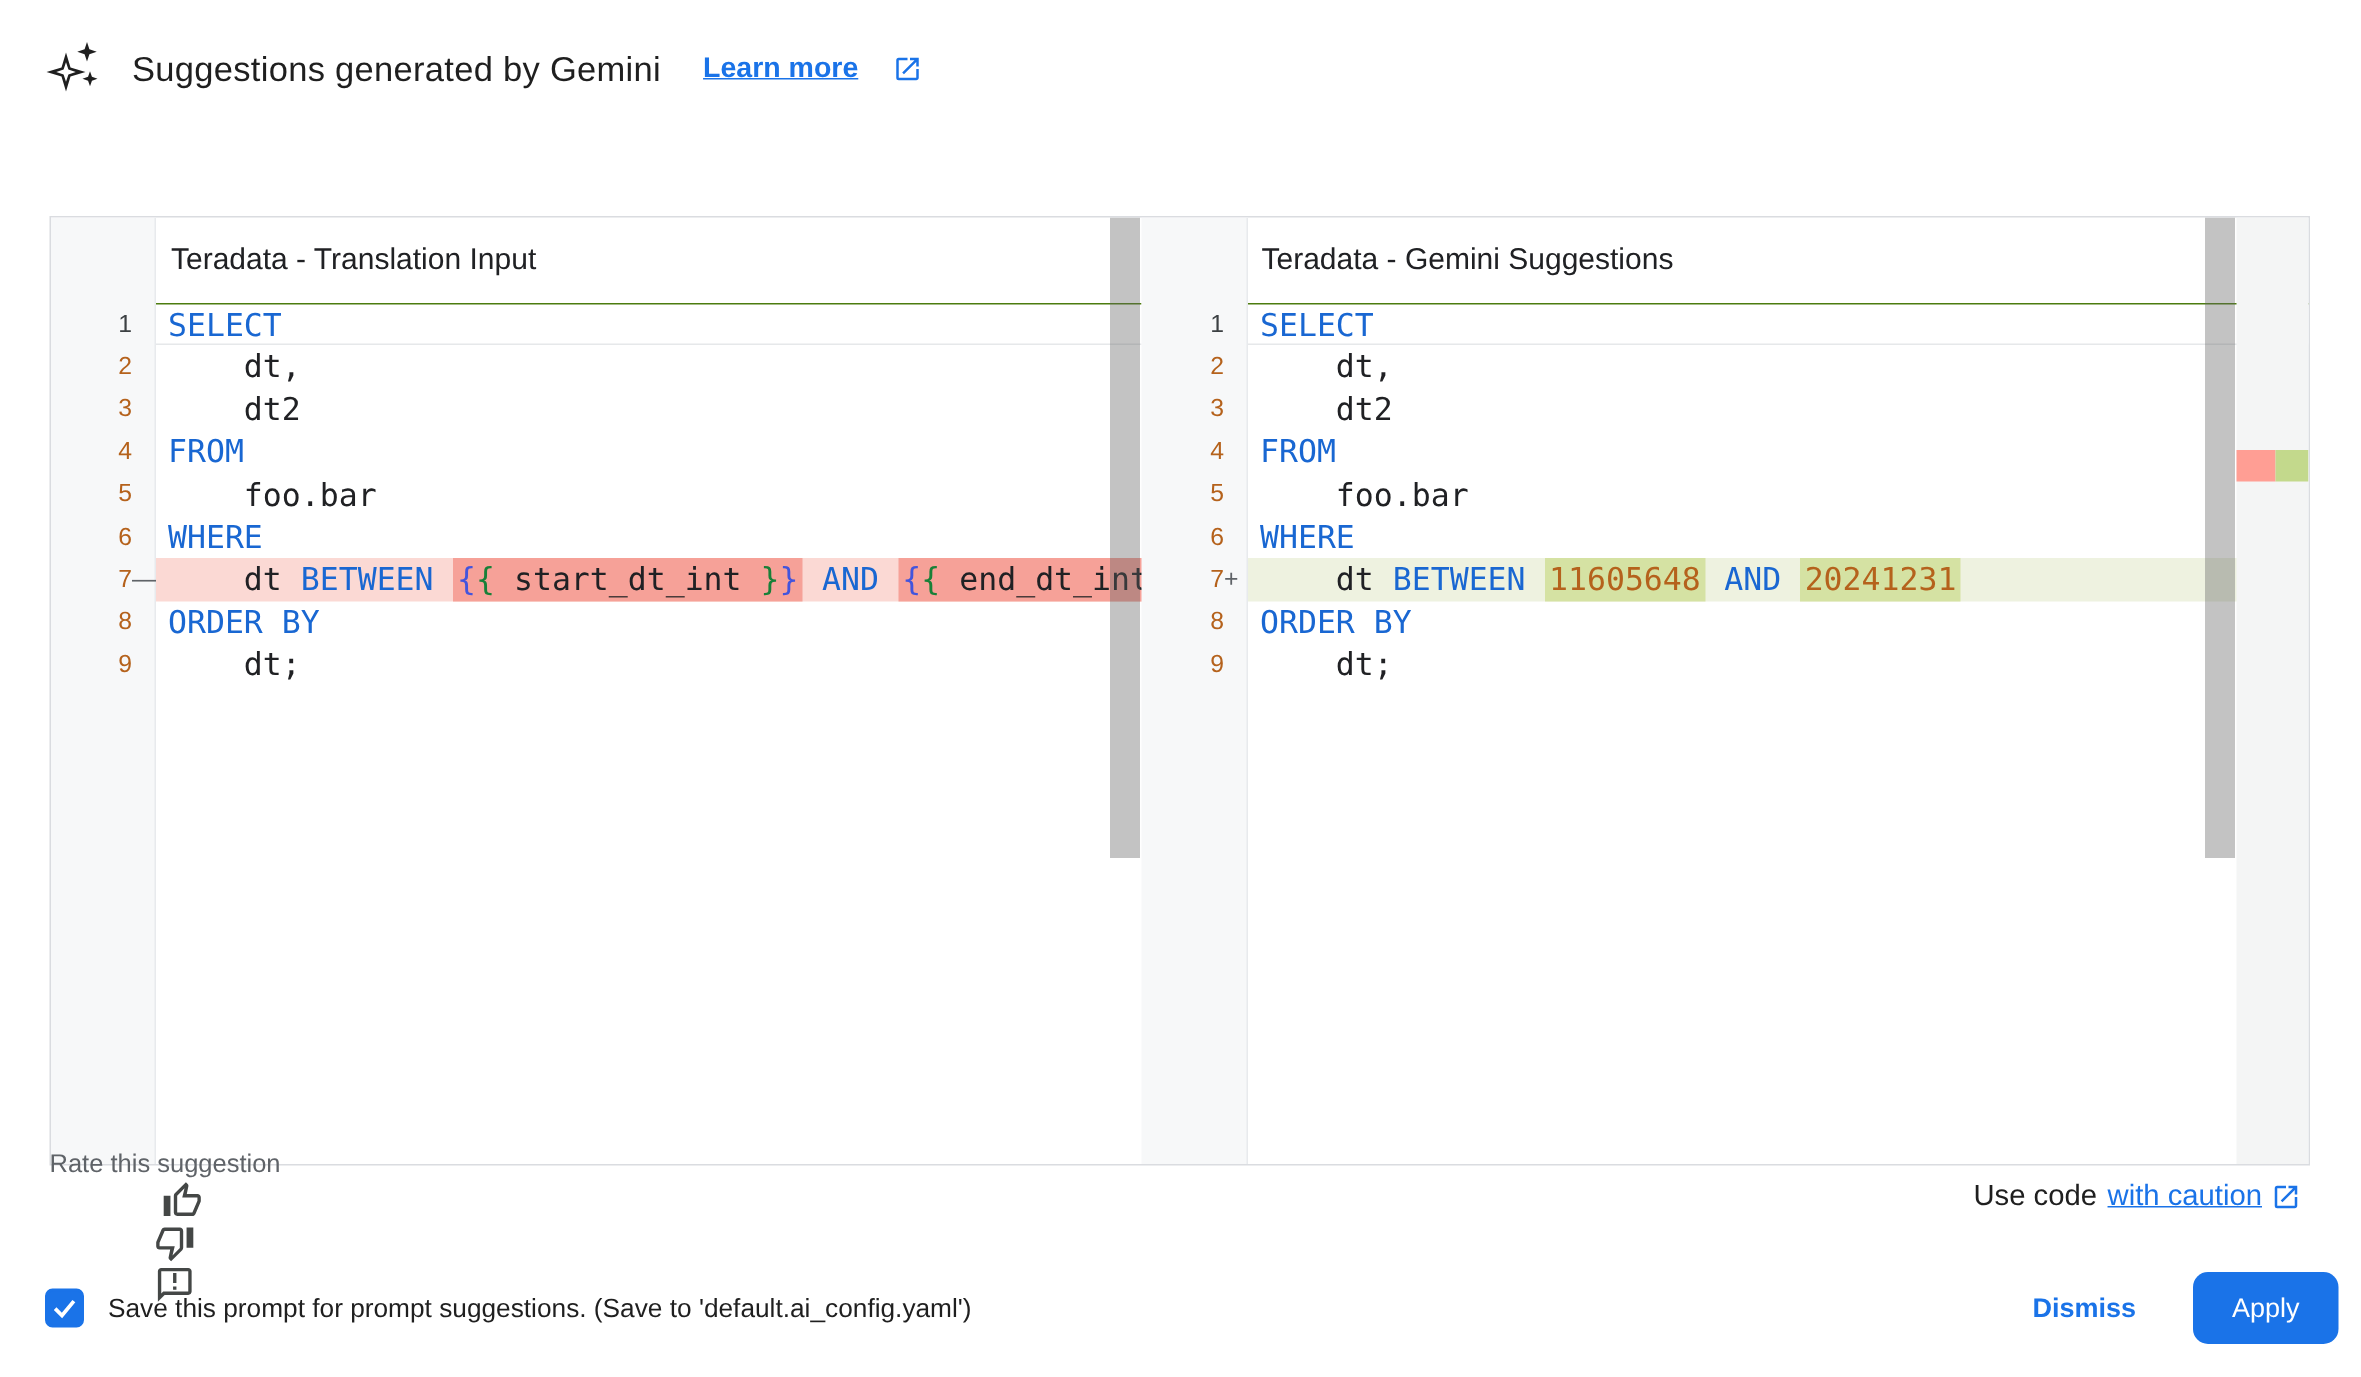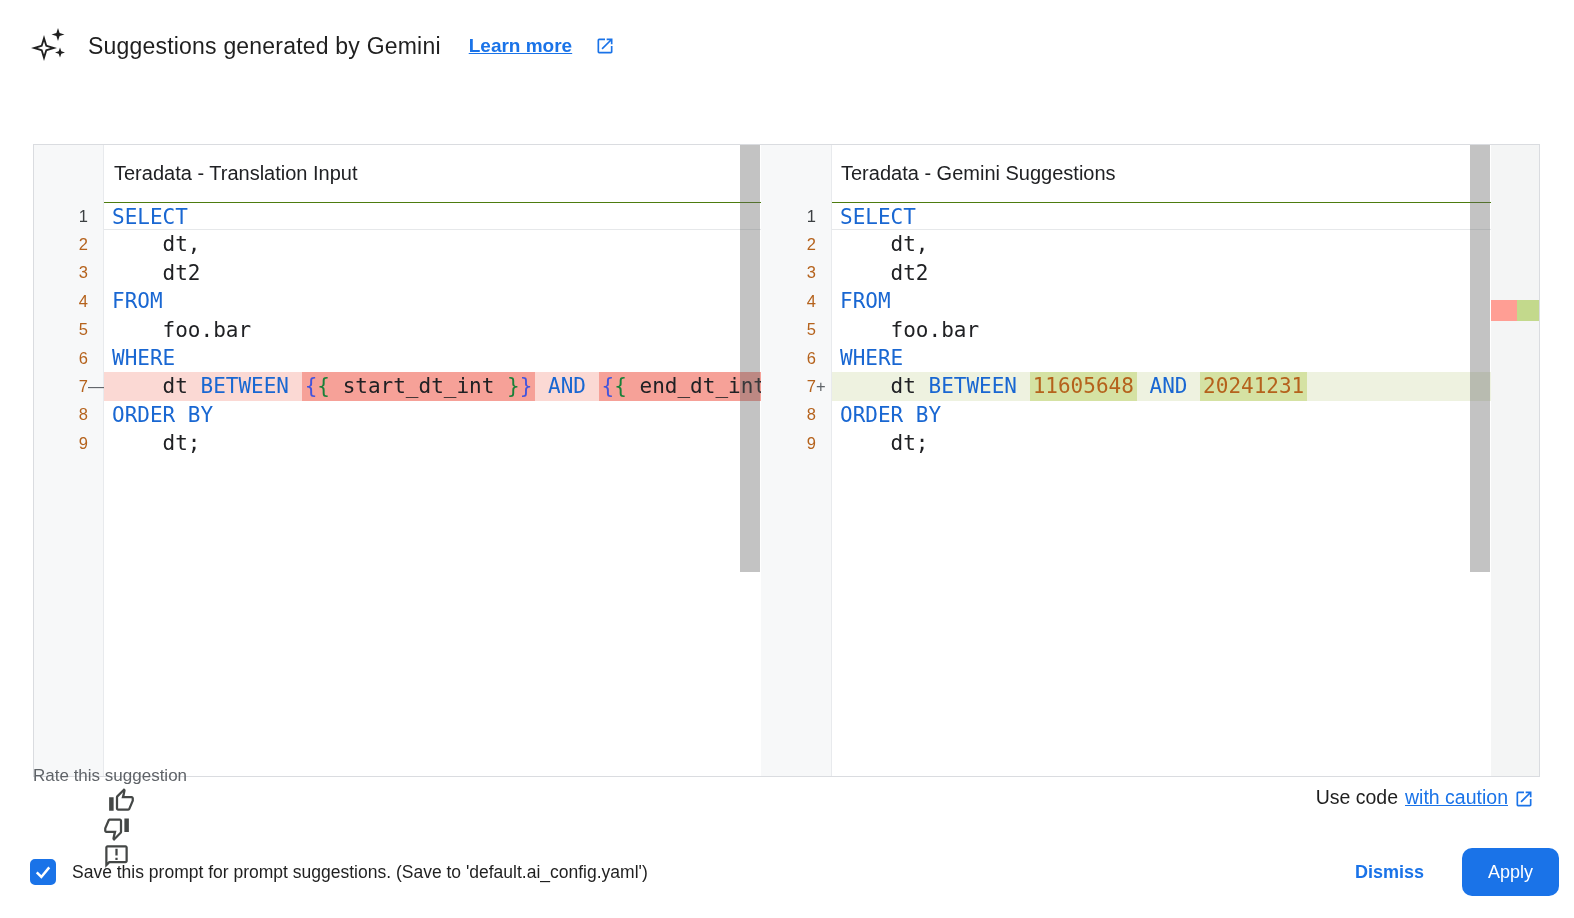--- a/index.html
+++ b/index.html
@@ -48,21 +48,21 @@
   .ruler .mark-add { position:absolute; top:155px; left:26px; width:22px; height:21px; background:#c3d98c; }
 
   
   .rate-row { position:absolute; left:33px; top:766px; display:flex; align-items:center;flex-direction:column; }
   .rate-label { font-size:17px; color:#5f6368; }
   .icon-btn { width:28px; height:28px; margin-left:13px; color:#444746; background:none; border:none; cursor:pointer; display:flex; align-items:center; justify-content:center; }
   .icon-btn:first-of-type { margin-left:22px; }
   .icon-btn svg { width:27px; height:27px; }
 
   .use-code { position:absolute; right:40px; top:770px; display:flex; align-items:center; gap:7px; font-size:19.5px; color:#1f1f1f;margin-top:16px; }
-  .use-code a { color:#1a73e8; text-decoration:underline; cursor:pointer; display:flex; align-items:flex-end; gap:6px; }
+  .use-code a { color:#1a73e8; text-decoration:underline; cursor:pointer; display:flex; align-items:center; gap:6px; }
 
   
   .footer { position:absolute; left:30px; right:15px; top:846px; height:52px; display:flex; align-items:center; }
   .checkbox { width:26px; height:26px; border-radius:5px; border:2px solid #5f6368; background:#fff; flex:none; display:flex; align-items:center; justify-content:center; cursor:pointer; }
   .checkbox svg { display:none; width:20px; height:20px; }
   .checkbox.checked { background:#1a73e8; border-color:#1a73e8; }
   .checkbox.checked svg { display:block; }
   .cb-label { margin-left:16px; font-size:17.5px; color:#1f1f1f; }
   .spacer { flex:1; }
   .dismiss-btn { background:none; border:none; color:#1a73e8; font-size:18px; font-weight:bold; font-family:"Liberation Sans", sans-serif; padding:10px 18px; margin-right:20px; cursor:pointer; border-radius:6px; }

